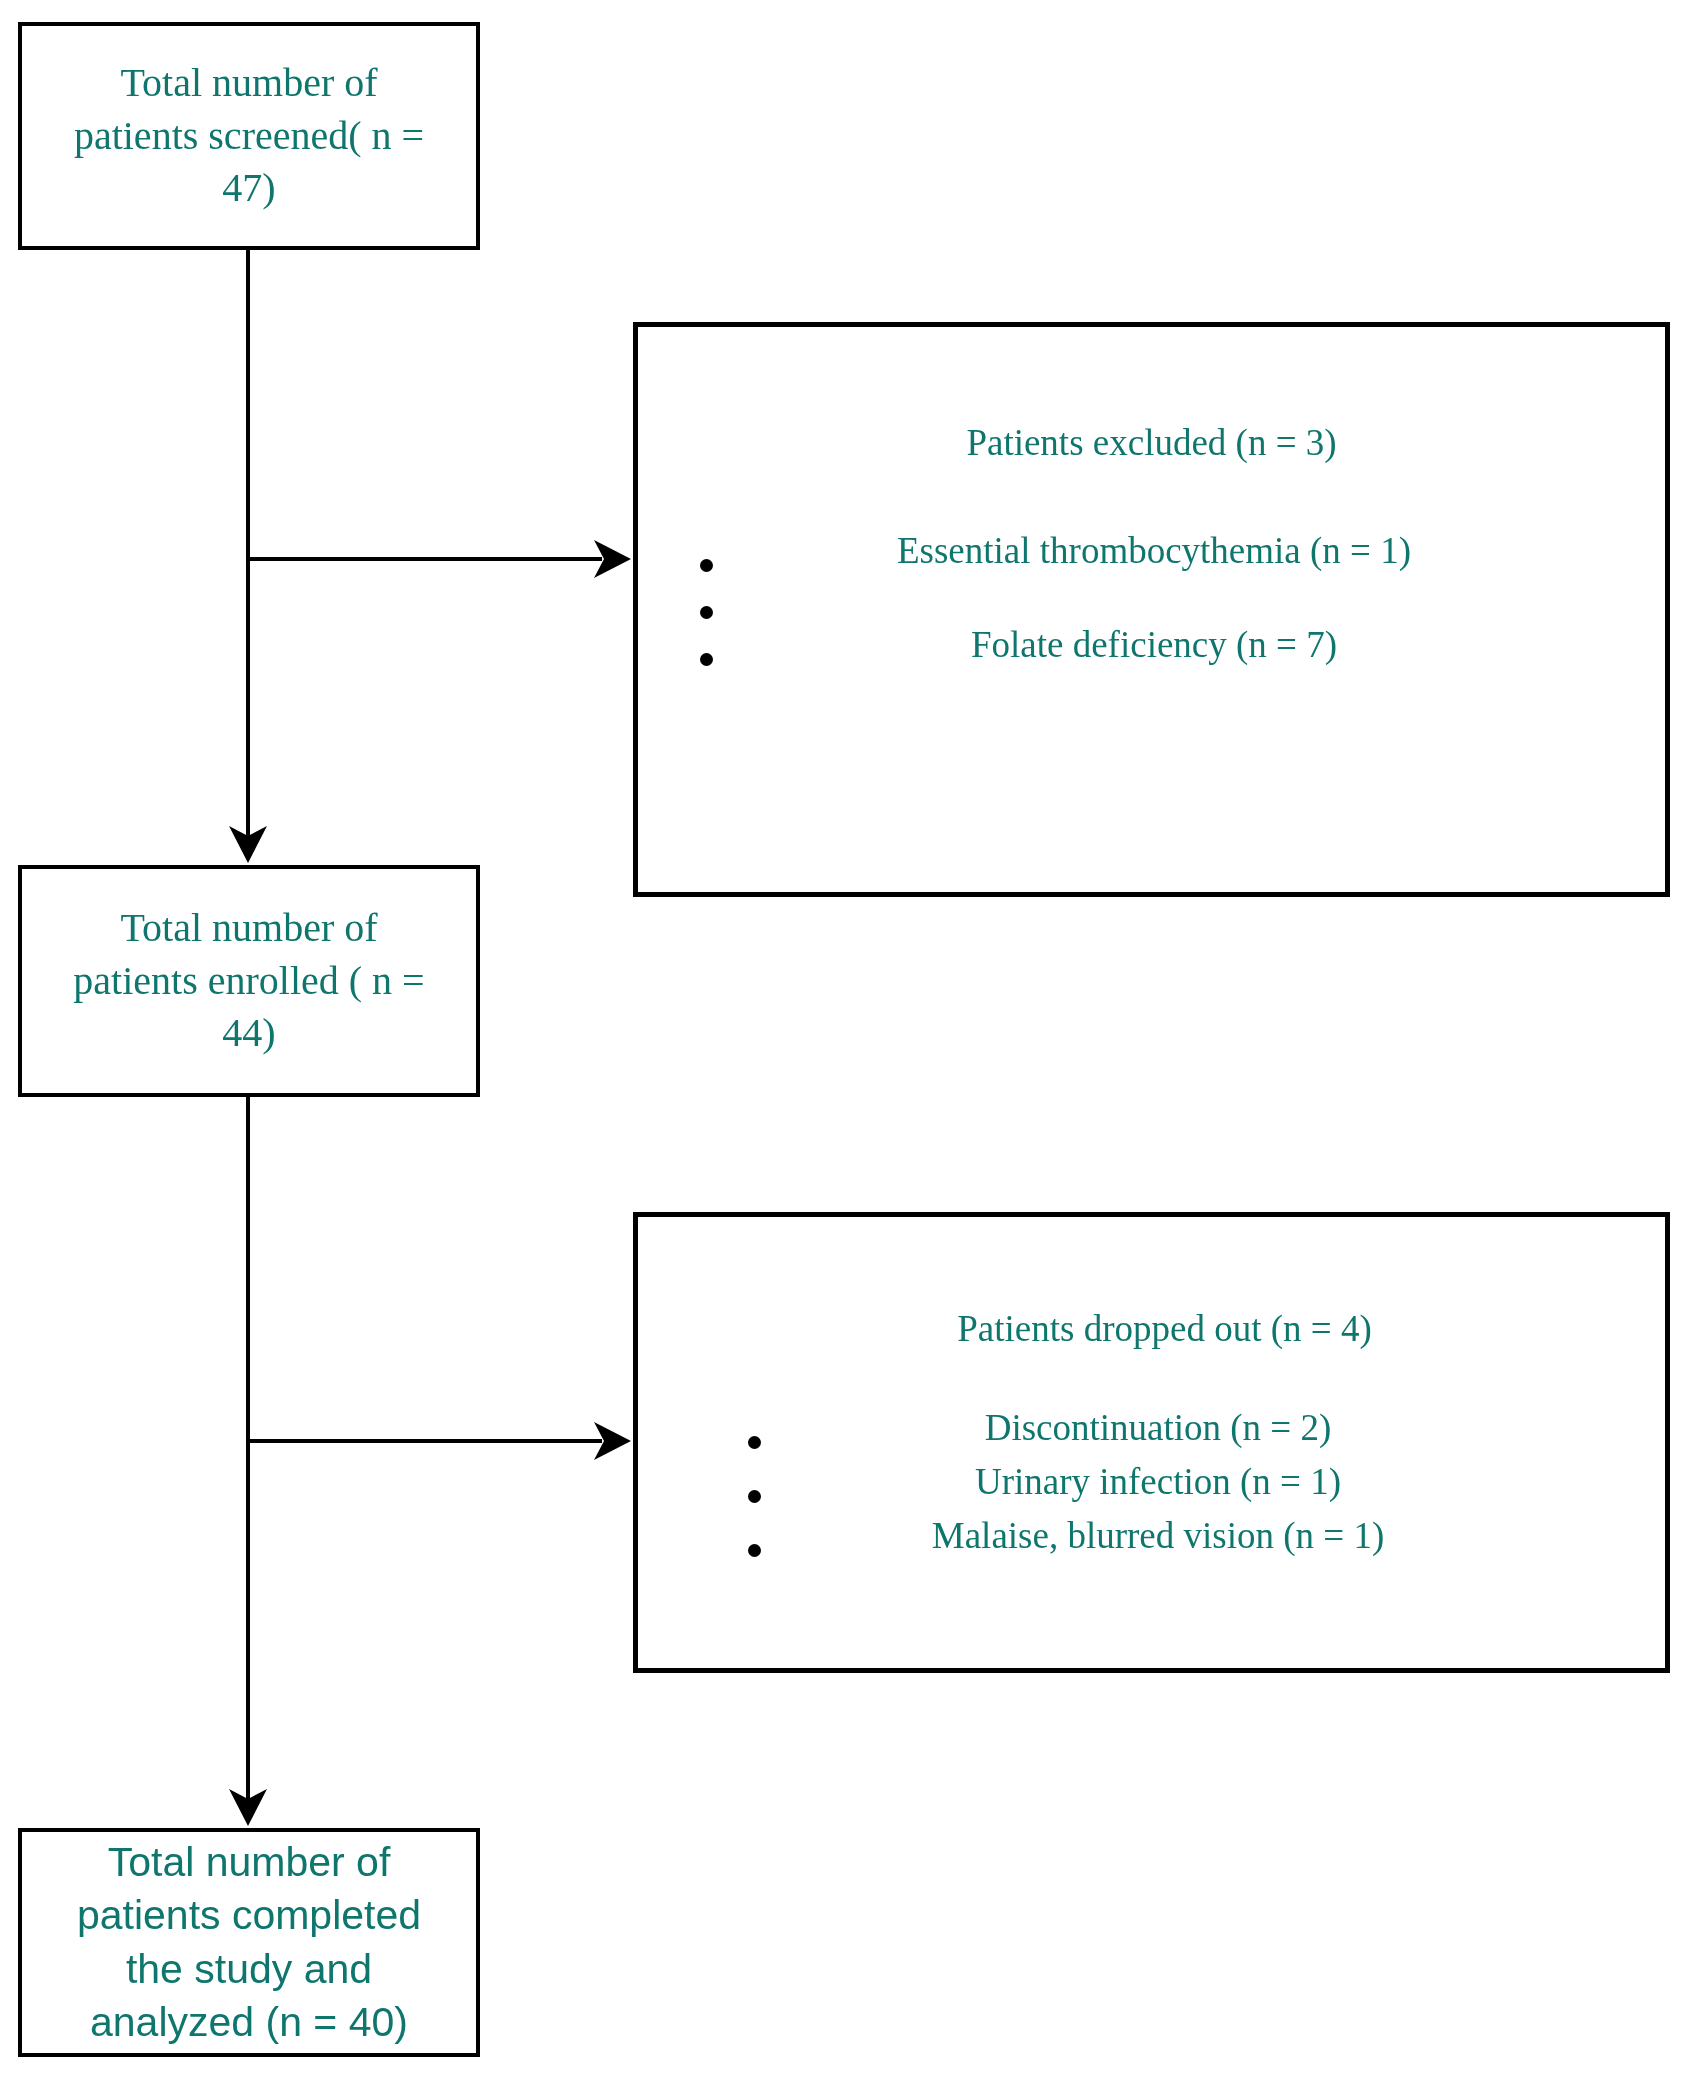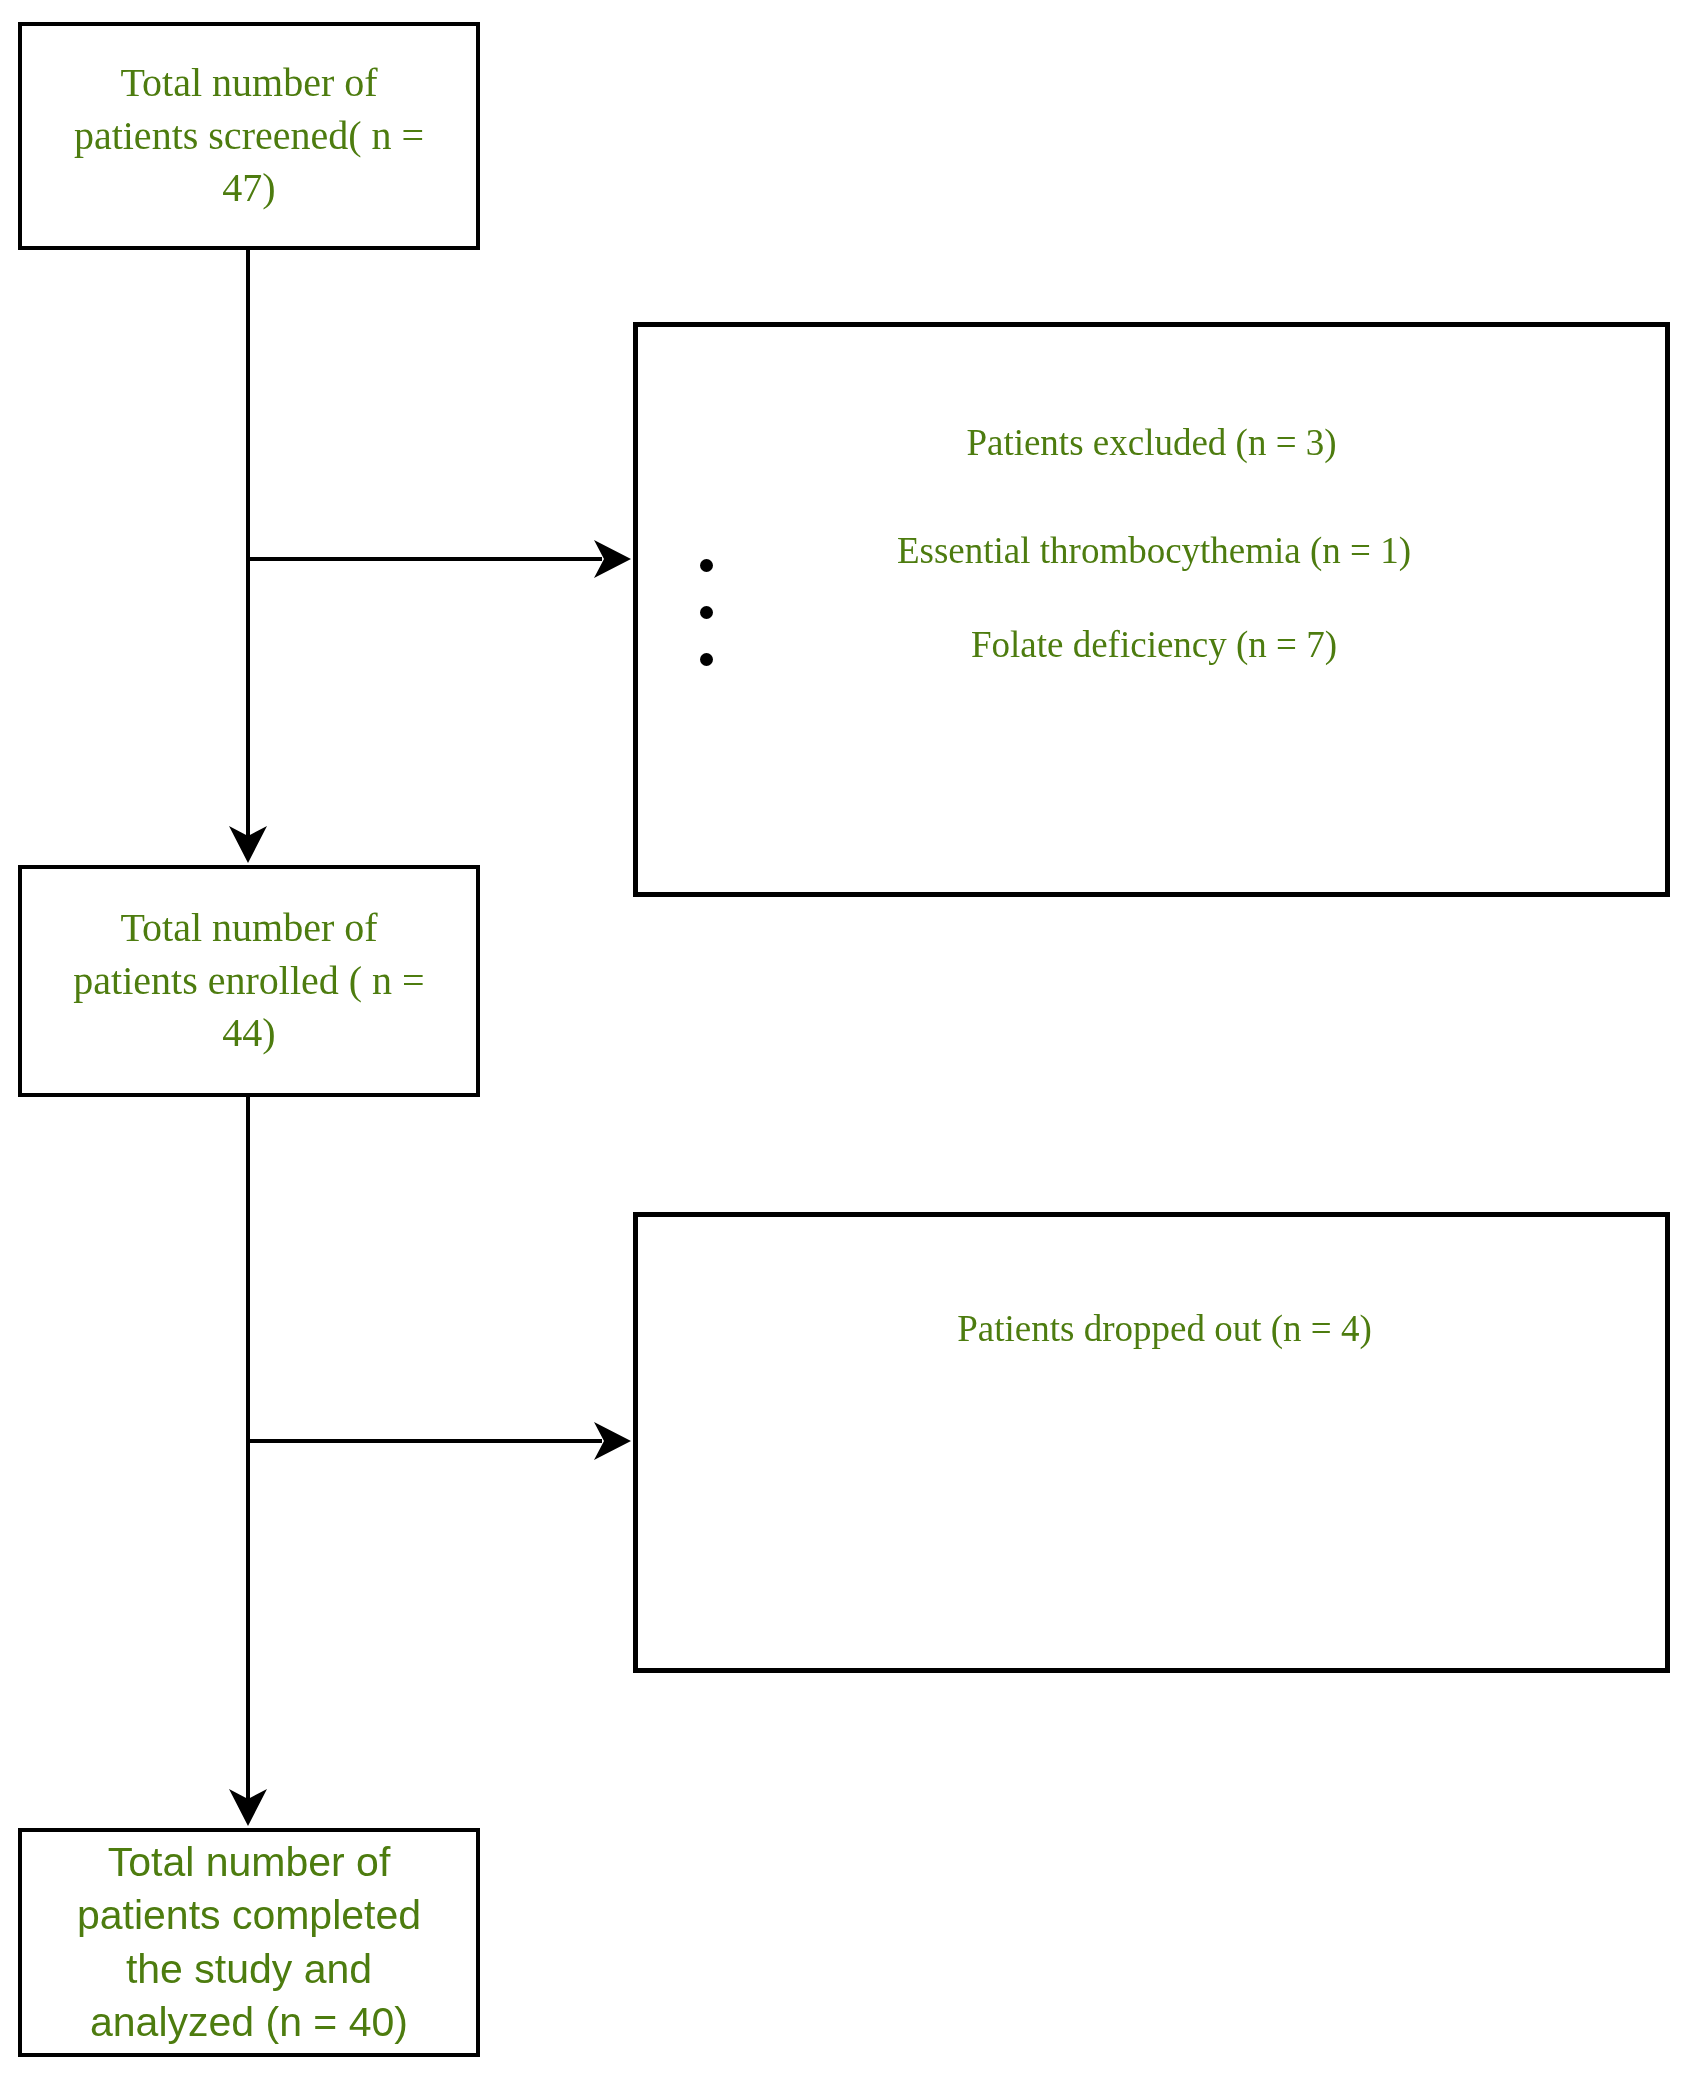--- a/index.html
+++ b/index.html
@@ -2,21 +2,21 @@
 <html><head>
 <meta charset="utf-8">
 <style>
   html, body { margin: 0; padding: 0; background: #ffffff; }
   .canvas {
     position: relative;
     width: 1694px;
     height: 2087px;
     background: #ffffff;
     font-family: "Liberation Serif", "DejaVu Serif", serif;
-    color: #4d7c0f;
+    color: #0f766e;
     overflow: hidden;
   }
   .connectors {
     position: absolute;
     left: 0; top: 0;
     width: 1694px; height: 2087px;
   }
   .box {
     position: absolute;
     background: #ffffff;
@@ -116,20 +116,34 @@
   </div>
 
   <div class="box small-box serif-box" id="box-enrolled">
     <div>Total number of
 patients enrolled ( n =
 44)</div>
   </div>
 
   <div class="box big-box" id="box-dropped">
     <div class="box-title">Patients dropped out (n = 4)</div>
+    <ul class="bullet-list">
+      <li>
+        <span class="bullet-dot"></span>
+        <span class="li-text">Discontinuation (n = 2)</span>
+      </li>
+      <li>
+        <span class="bullet-dot"></span>
+        <span class="li-text">Urinary infection (n = 1)</span>
+      </li>
+      <li>
+        <span class="bullet-dot"></span>
+        <span class="li-text">Malaise, blurred vision (n = 1)</span>
+      </li>
+    </ul>
   </div>
 
   <div class="box small-box" id="box-completed">
     <div>Total number of
 patients completed
 the study and
 analyzed (n = 40)</div>
   </div>
 
 </div>

